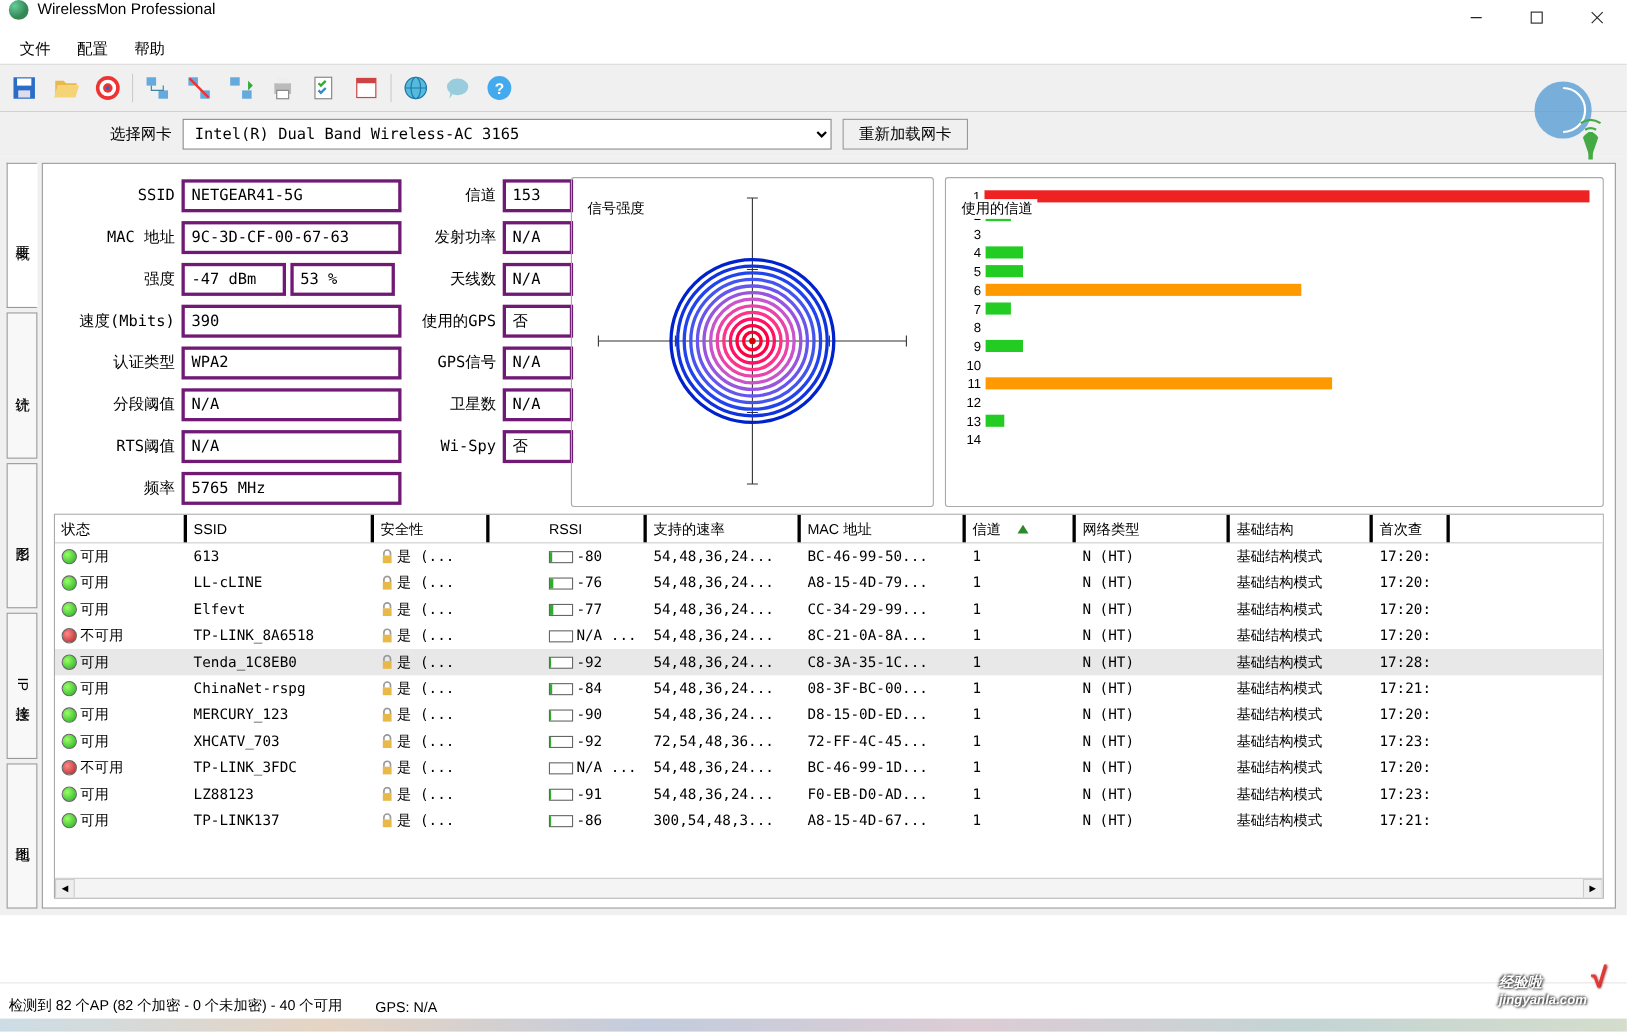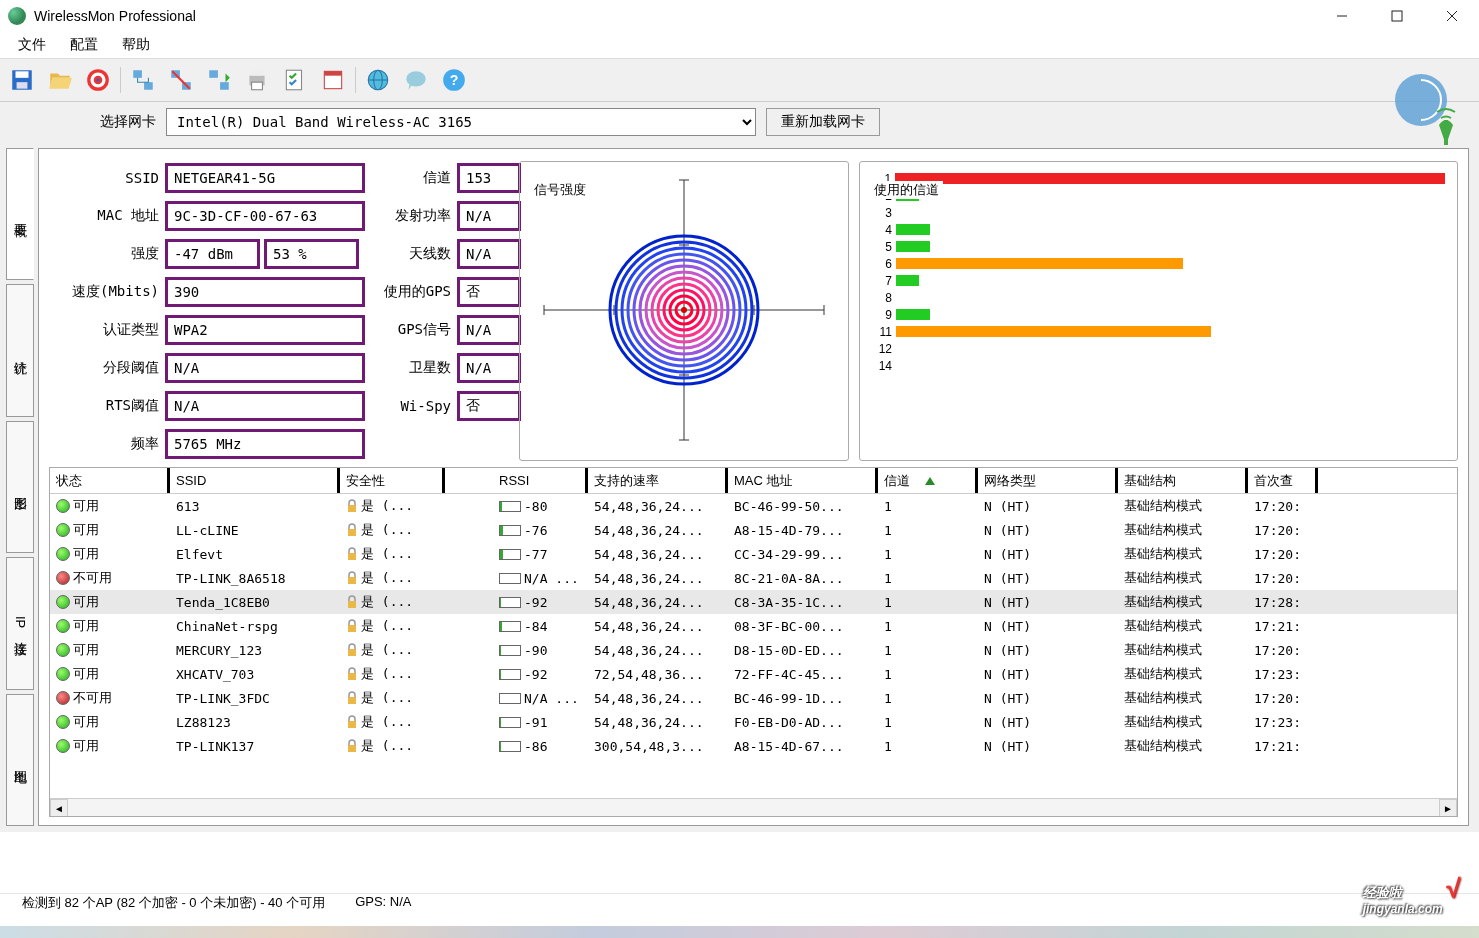--- a/index.html
+++ b/index.html
@@ -1,19 +1,19 @@
 <!DOCTYPE html>
 <html><head>
 <meta charset="utf-8">
 <style>
 * { box-sizing: border-box; margin: 0; padding: 0; font-family: "Microsoft YaHei", SimSun, Arial, sans-serif; font-size: 13px; }
 body { background: #fff; width: 1479px; height: 938px; overflow: hidden; position: relative; }
 
 
-.titlebar { height: 32px; display: flex; align-items: center; padding: 0 0 0 8px; background: #fff; }
+.titlebar { height: 32px; display: flex; align-items: flex-start; padding: 0 0 0 8px; background: #fff; }
 .titlebar .app-icon { width: 18px; height: 18px; margin-right: 8px; display: inline-block; background: radial-gradient(circle at 30% 30%, #6c9 0%, #385 60%); border-radius: 50%; position: relative; }
 .titlebar .title { font-size: 14px; }
 .titlebar .spacer { flex: 1; }
 .winbtn { width: 55px; height: 32px; display: flex; align-items: center; justify-content: center; font-size: 16px; color: #333; }
 .winbtn svg { stroke: #222; }
 
 
 .menubar { height: 26px; display: flex; align-items: center; padding: 0 6px; background: #fff; border-bottom: 1px solid transparent; }
 .menubar .item { padding: 3px 12px; font-size: 14px; }
 
@@ -79,21 +79,21 @@
 .rssi-bar .f { position: absolute; left: 0; top: 0; bottom: 0; background: #3a3; }
 .hscroll { height: 18px; border-top: 1px solid #ccc; background: #f4f4f4; position: relative; }
 .hscroll .lbtn, .hscroll .rbtn { position: absolute; width: 18px; height: 18px; background: #eee; border: 1px solid #ccc; display: flex; align-items: center; justify-content: center; font-size: 10px; top: 0; }
 .hscroll .lbtn { left: 0; } .hscroll .rbtn { right: 0; }
 
 .c-status { width: 120px; } .c-ssid { width: 170px; } .c-sec { width: 105px; } .c-rssi { width: 95px; margin-left: 48px; }
 .c-rate { width: 140px; } .c-mac { width: 150px; } .c-ch { width: 100px; } .c-type { width: 140px; }
 .c-infra { width: 130px; } .c-first { width: 70px; }
 
 
-.statusbar { height: 30px; display: flex; align-items: flex-start; padding: 0 22px; gap: 30px; background: #fff; border-top: 1px solid #e5e5e5; font-size: 14px; position: absolute; bottom: 15px; left: 0; right: 0; }
+.statusbar { height: 30px; display: flex; align-items: flex-end; padding: 0 8px; gap: 30px; background: #fff; border-top: 1px solid #e5e5e5; font-size: 14px; position: absolute; bottom: 15px; left: 0; right: 0; }
 .watermark { position: absolute; right: 20px; bottom: 22px; font-size: 20px; color: #fff; text-shadow: 1px 1px 2px #333, -1px -1px 2px #333; font-weight: bold; font-style: italic; display: flex; align-items: baseline; gap: 2px; }
 .watermark .check { color: #e33; font-size: 26px; text-shadow: 1px 1px 2px #800; }
 .watermark .sub { font-size: 12px; display: block; }
 
 .bottom-strip { position: absolute; bottom: 0; left: 0; right: 0; height: 12px; background: linear-gradient(90deg, #9bc 0%, #ca8 20%, #89b 40%, #b9a 60%, #8aa 80%, #ab9 100%); opacity: 0.5; }
 
 .sort-arrow { width: 0; height: 0; border-left: 5px solid transparent; border-right: 5px solid transparent; border-bottom: 8px solid #2a8a2a; display: inline-block; }
 </style>
 </head>
 <body>
@@ -348,26 +348,34 @@
             </div>
             <div class="chrow">
               <div class="chnum">8</div>
               <div class="chbar"></div>
             </div>
             <div class="chrow">
               <div class="chnum">9</div>
               <div class="chbar" style="width: 6%; background: rgb(34, 204, 34);"></div>
             </div>
             <div class="chrow">
+              <div class="chnum">10</div>
+              <div class="chbar"></div>
+            </div>
+            <div class="chrow">
               <div class="chnum">11</div>
               <div class="chbar" style="width: 55%; background: rgb(255, 153, 0);"></div>
             </div>
             <div class="chrow">
               <div class="chnum">12</div>
               <div class="chbar"></div>
+            </div>
+            <div class="chrow">
+              <div class="chnum">13</div>
+              <div class="chbar" style="width: 3%; background: rgb(34, 204, 34);"></div>
             </div>
             <div class="chrow">
               <div class="chnum">14</div>
               <div class="chbar"></div>
             </div>
           </div>
       </div>
     </div>
 
     <div class="tablewrap">

